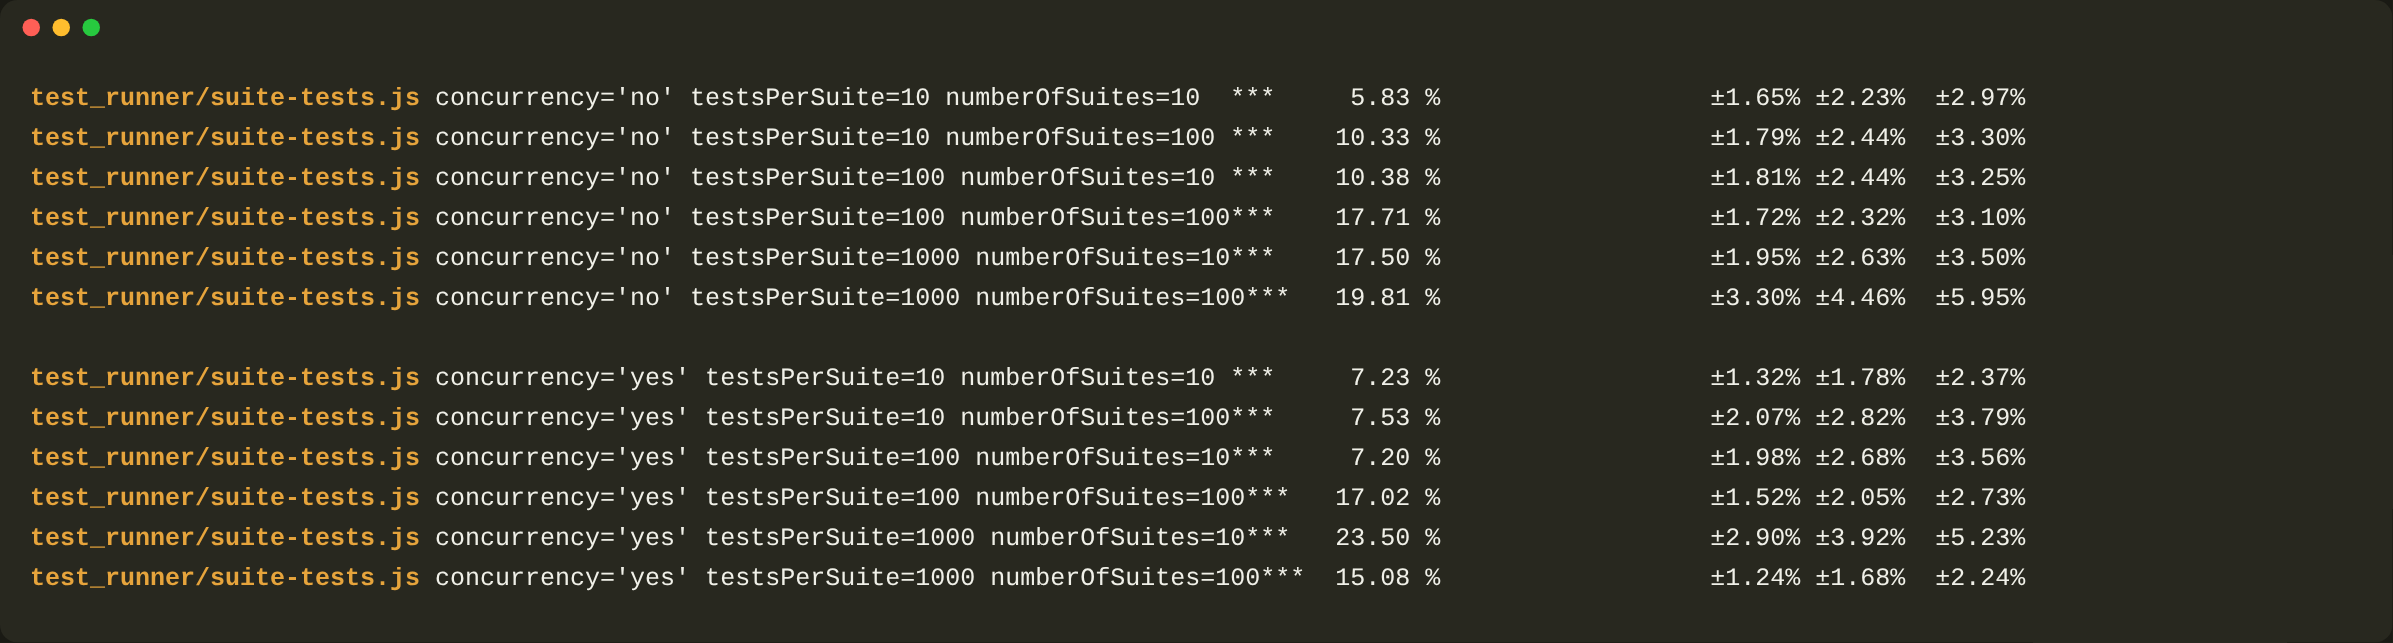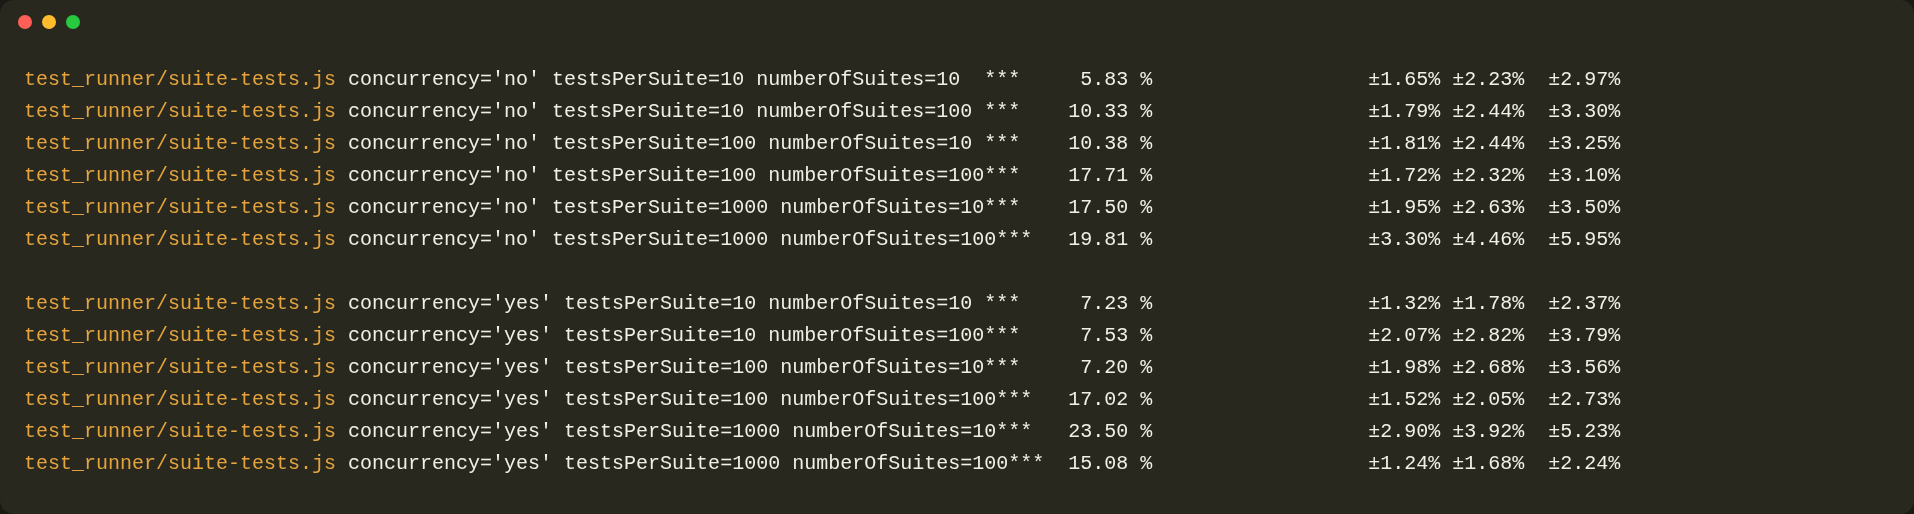--- a/index.html
+++ b/index.html
@@ -46,21 +46,21 @@
   .content {
     padding: 20px 24px 30px 24px;
     white-space: pre;
   }
   .line {
     display: block;
   }
   .blank {
     height: 1.6em;
   }
-  .path { color: var(--orange); }
+  .path { color: var(--orange); font-weight: bold; }
   .params { color: var(--white); }
 </style>
 </head>
 <body>
 
 <div class="terminal-window">
   <div class="titlebar">
     <div class="dot red"></div>
     <div class="dot yellow"></div>
     <div class="dot green"></div>

